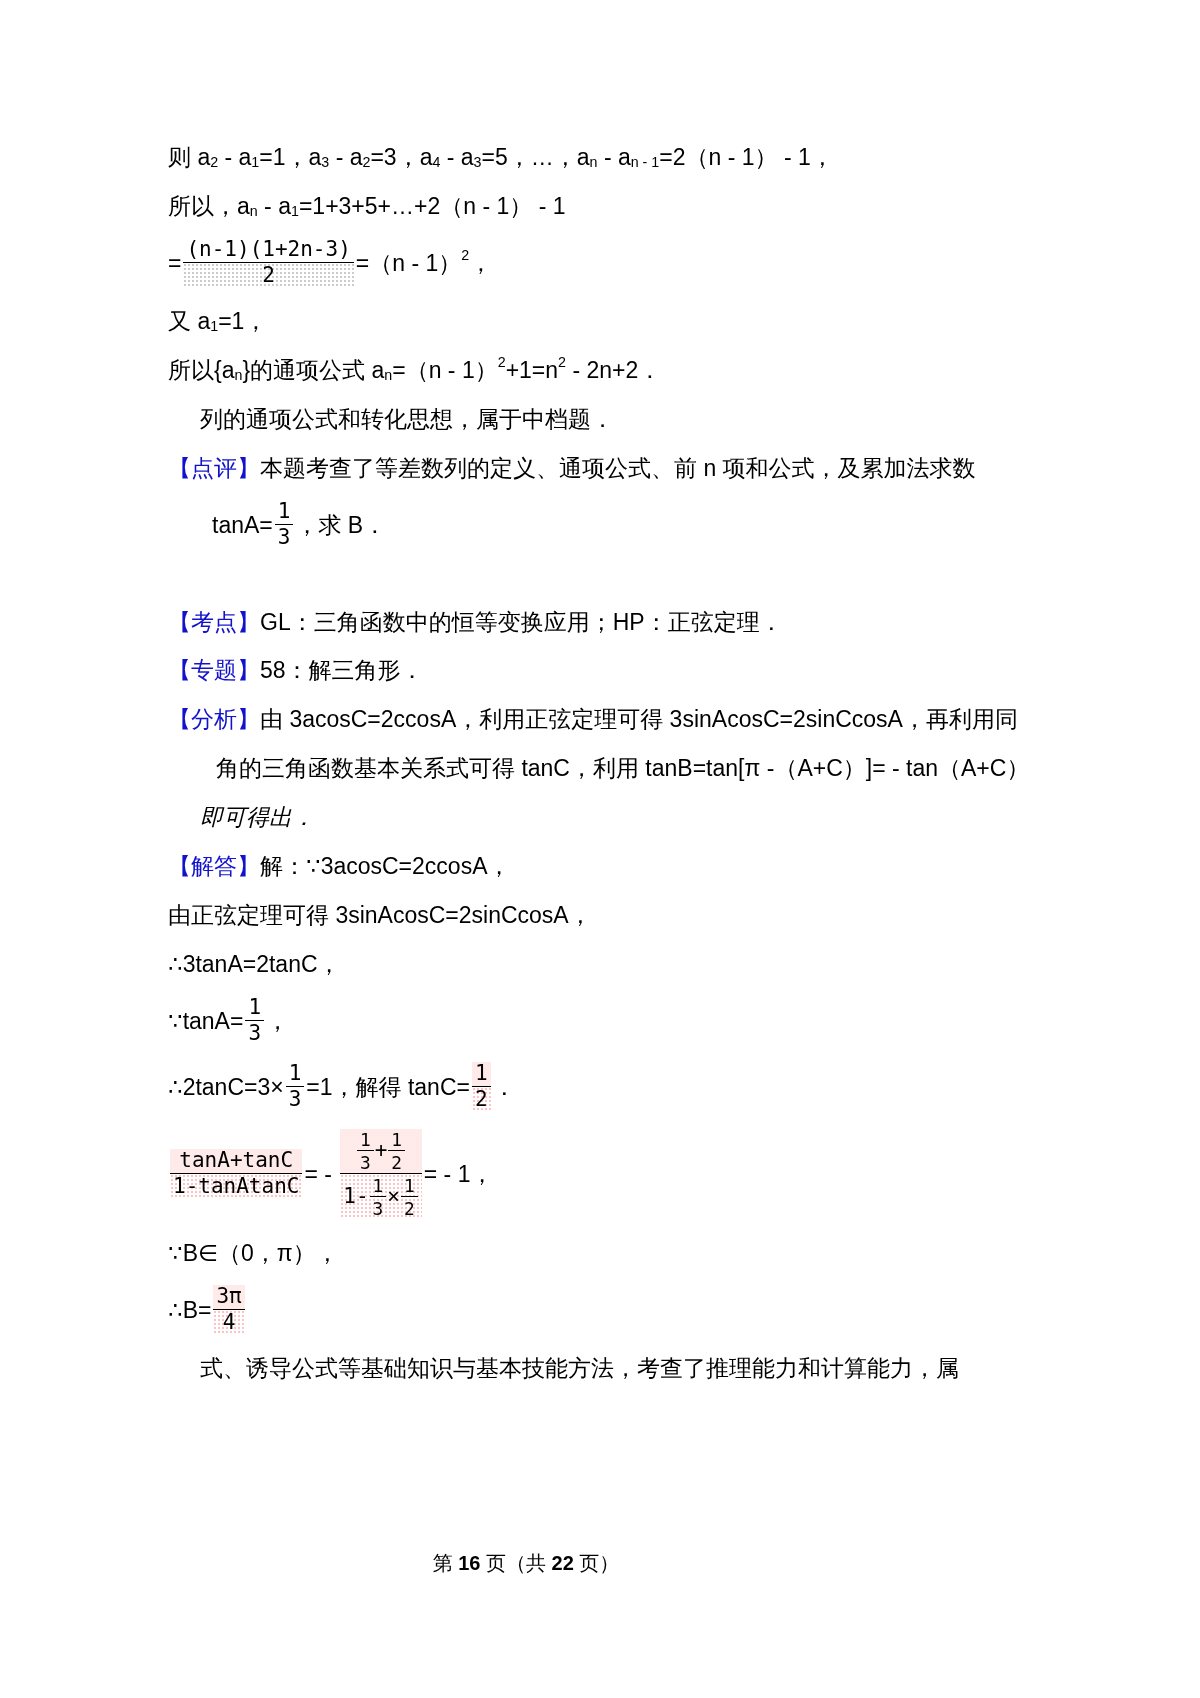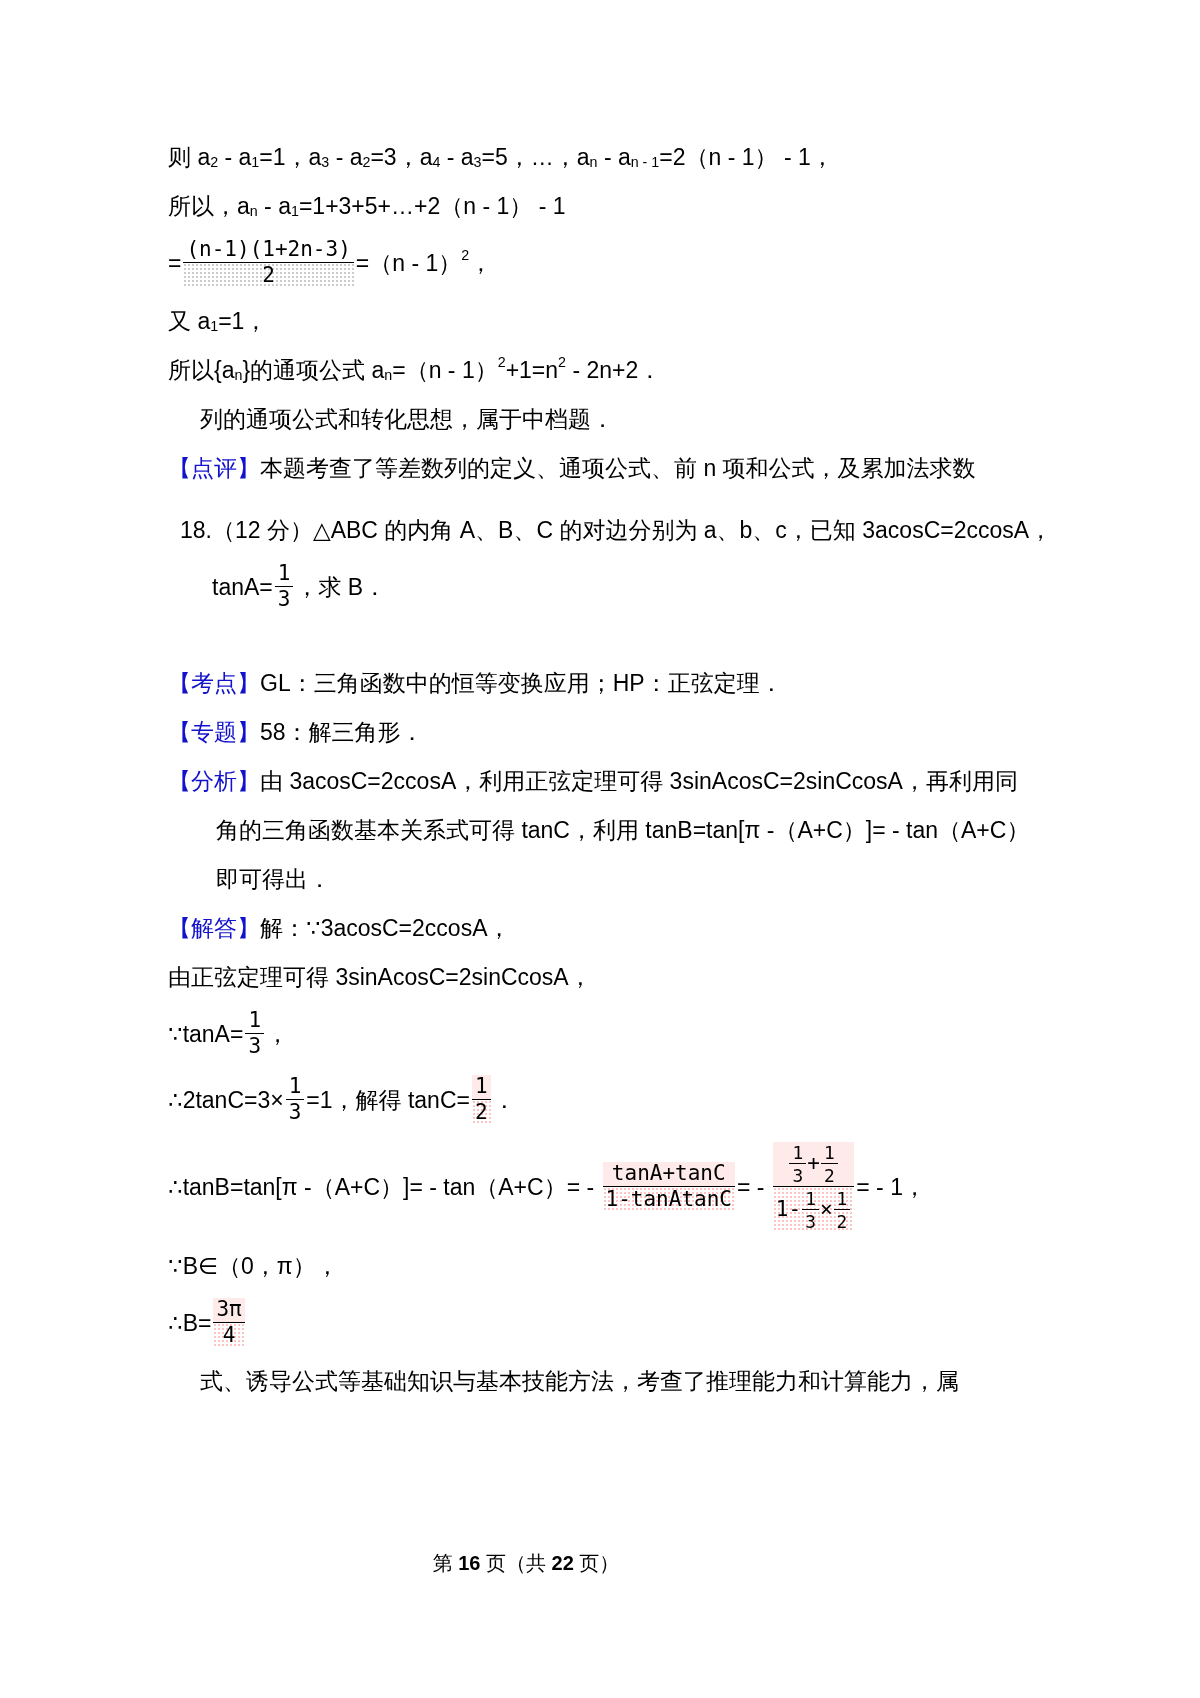--- a/index.html
+++ b/index.html
@@ -50,44 +50,44 @@
       <div class="line"><span class="t">则 a</span><sub>2</sub><span class="t"> - a</span><sub>1</sub><span class="t">=1，a</span><sub>3</sub><span class="t"> - a</span><sub>2</sub><span class="t">=3，a</span><sub>4</sub><span class="t"> - a</span><sub>3</sub><span class="t">=5，…，a</span><sub>n</sub><span class="t"> - a</span><sub>n - 1</sub><span class="t">=2（n - 1） - 1，</span></div>
       <div class="line"><span class="t">所以，a</span><sub>n</sub><span class="t"> - a</span><sub>1</sub><span class="t">=1+3+5+…+2（n - 1） - 1</span></div>
       <div class="line"><span class="t">=</span><span class="frac mono artifact-gray">
           <span class="num"><span class="t">(n-1)(1+2n-3)</span></span>
           <span class="den"><span class="t">2</span></span>
         </span><span class="t">=（n - 1）</span><sup>2</sup><span class="t">，</span></div>
       <div class="line"><span class="t">又 a</span><sub>1</sub><span class="t">=1，</span></div>
       <div class="line"><span class="t">所以{a</span><sub>n</sub><span class="t">}的通项公式 a</span><sub>n</sub><span class="t">=（n - 1）</span><sup>2</sup><span class="t">+1=n</span><sup>2</sup><span class="t"> - 2n+2．</span></div>
       <div class="line" style="margin-left: 32px;"><span class="t">列的通项公式和转化思想，属于中档题．</span></div>
       <div class="line"><span class="tag">【点评】</span><span class="t">本题考查了等差数列的定义、通项公式、前 n 项和公式，及累加法求数</span></div>
-      <div class="line" style="margin-left: 12px; margin-top: 30px;"><span class="t">18.（12 分）△ABC 的内角 A、B、C 的对边分别为 a、b、c，已知 3acosC=2ccosA，</span></div>
       <div class="line" style="margin-left: 44px;"><span class="t">tanA=</span><span class="frac mono">
           <span class="num"><span class="t">1</span></span>
           <span class="den"><span class="t">3</span></span>
         </span><span class="t">，求 B．</span></div>
       <div class="line" style="margin-top: 55px;"><span class="tag">【考点】</span><span class="t">GL：三角函数中的恒等变换应用；HP：正弦定理．</span></div>
       <div class="line"><span class="tag">【专题】</span><span class="t">58：解三角形．</span></div>
       <div class="line"><span class="tag">【分析】</span><span class="t">由 3acosC=2ccosA，利用正弦定理可得 3sinAcosC=2sinCcosA，再利用同</span></div>
       <div class="line" style="margin-left: 48px;"><span class="t">角的三角函数基本关系式可得 tanC，利用 tanB=tan[π -（A+C）]= - tan（A+C）</span></div>
-      <div class="line" style="margin-left: 48px;"><span class="t">即可得出．</span></div>
+      <div class="line" style="margin-left: 32px; font-style: italic;"><span class="t">即可得出．</span></div>
       <div class="line"><span class="tag">【解答】</span><span class="t">解：∵3acosC=2ccosA，</span></div>
       <div class="line"><span class="t">由正弦定理可得 3sinAcosC=2sinCcosA，</span></div>
+      <div class="line"><span class="t">∴3tanA=2tanC，</span></div>
       <div class="line"><span class="t">∵tanA=</span><span class="frac mono">
           <span class="num"><span class="t">1</span></span>
           <span class="den"><span class="t">3</span></span>
         </span><span class="t">，</span></div>
       <div class="line"><span class="t">∴2tanC=3×</span><span class="frac mono">
           <span class="num"><span class="t">1</span></span>
           <span class="den"><span class="t">3</span></span>
         </span><span class="t">=1，解得 tanC=</span><span class="frac mono artifact-pink">
           <span class="num"><span class="t">1</span></span>
           <span class="den"><span class="t">2</span></span>
         </span><span class="t">．</span></div>
-      <div class="line" style="margin-top: 16px;"><span class="t">∴tanB=tan[π -（A+C）]= - tan（A+C）= - </span><span class="frac mono artifact-pink">
+      <div class="line" style="margin-top: 16px;"><span class="frac mono artifact-pink">
           <span class="num"><span class="t">tanA+tanC</span></span>
           <span class="den"><span class="t">1-tanAtanC</span></span>
         </span><span class="t">= - </span><span class="frac mono artifact-pink">
           <span class="num"><span class="frac mono">
               <span class="num"><span class="t">1</span></span>
               <span class="den"><span class="t">3</span></span>
             </span><span class="t">+</span><span class="frac mono">
               <span class="num"><span class="t">1</span></span>
               <span class="den"><span class="t">2</span></span>
             </span></span>

